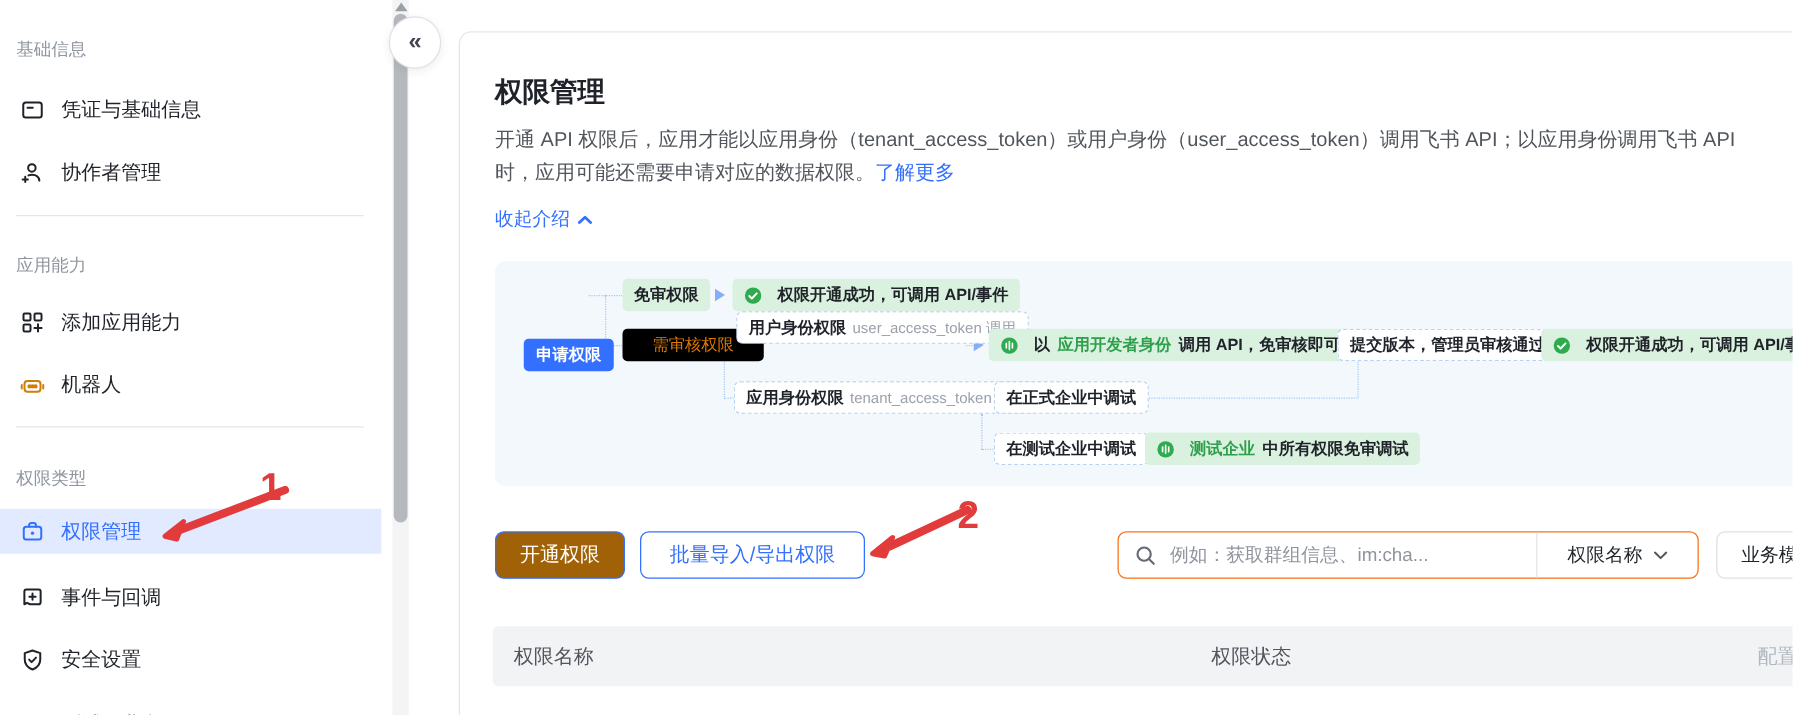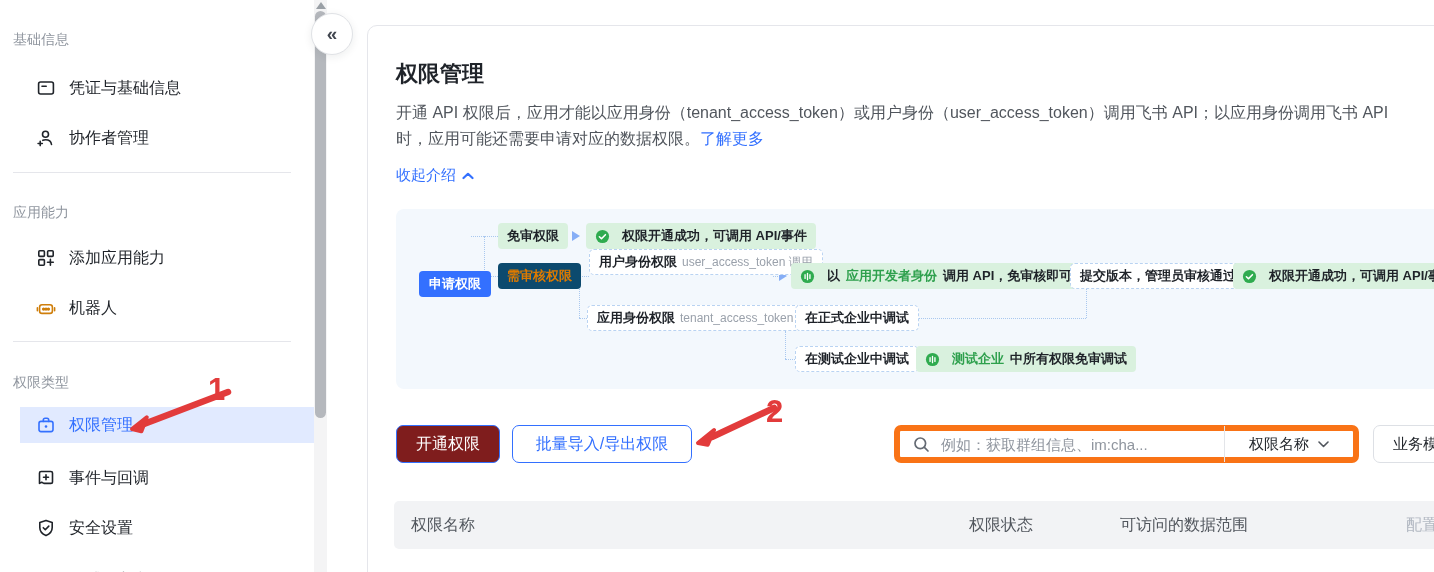--- a/index.html
+++ b/index.html
@@ -8,21 +8,21 @@
     background:#fff;color:#1f2329;
     font-family:"Liberation Sans","DejaVu Sans",sans-serif;
     -webkit-font-smoothing:antialiased;
   }
   
   .sidebar{position:absolute;left:0;top:0;width:310px;height:464px;background:#fff;}
   .sb-header{position:absolute;left:13px;font-size:14px;color:#8f959e;line-height:20px;}
   .sb-item{
     position:absolute;left:0;width:305px;height:36px;box-sizing:border-box;
     display:flex;align-items:center;gap:13px;padding-left:16px;
-    font-size:16px;color:#1f2329;cursor:pointer;white-space:nowrap;margin-left:20px;
+    font-size:16px;color:#1f2329;cursor:pointer;white-space:nowrap;
   }
   .sb-item.selected{background:#e1eaff;color:#3370ff;}
   .sb-item .ico{display:flex;width:20px;height:20px;flex:0 0 20px;}
   .sb-divider{position:absolute;left:13px;width:278px;height:0;border-top:1px solid #e5e6eb;}
   
   .v-scrollbar{position:absolute;left:314px;top:0;width:13px;height:572px;background:#f4f4f5;}
   .v-scrollbar .up{position:absolute;left:2px;top:2px;width:0;height:0;
     border-left:5px solid transparent;border-right:5px solid transparent;border-bottom:7px solid #9aa0a6;}
   .v-scrollbar .thumb{position:absolute;left:1px;top:11px;width:11px;height:407px;background:#b5b8bd;border-radius:6px;}
   
@@ -41,35 +41,35 @@
   .link{color:#3370ff;text-decoration:none;cursor:pointer;}
   .collapse-intro{position:absolute;left:28px;top:140px;display:flex;align-items:center;gap:6px;
     font-size:15px;color:#3370ff;cursor:pointer;text-decoration:none;}
   
   .flow-panel{position:absolute;left:28px;top:183px;width:1070px;height:180px;
     background:#f3f8fd;border-radius:8px;}
   .fnode{position:absolute;height:26px;box-sizing:border-box;display:flex;align-items:center;
     white-space:nowrap;font-size:13px;}
   .badge-blue{background:#3370ff;color:#fff;border-radius:4px;padding:0 10px;font-weight:700;margin-top:48px;}
   .badge-green{background:#d9f1de;border-radius:4px;padding:4px 9px;gap:6px;font-weight:700;color:#1f2329;}
-  .badge-orange{background:#0c4a6e;color:#dd7a00;border-radius:4px;padding:0 9px;font-weight:700;}
+  .badge-orange{background:#000000;color:#dd7a00;border-radius:4px;padding:0 24px;font-weight:400;}
   .fbox{background:#fff;border:1px dashed #b9d3f2;border-radius:5px;padding:0 9px;gap:5px;font-weight:700;}
   .fbox .sub{color:#9aa1ab;font-weight:400;font-size:12px;}
   .grn{color:#2ea04d;}
   .dot-h{position:absolute;border-top:1.5px dotted #a9c8ef;height:0;}
   .dot-v{position:absolute;border-left:1.5px dotted #a9c8ef;width:0;}
   .tri{position:absolute;width:0;height:0;border-top:5px solid transparent;
     border-bottom:5px solid transparent;border-left:8px solid #86aef6;}
   
   .btn{position:absolute;top:399px;height:38px;border-radius:7px;font-size:16px;cursor:pointer;
     font-family:inherit;display:flex;align-items:center;justify-content:center;box-sizing:border-box;}
-  .btn-primary{left:28px;width:104px;background:#7f1d1d;border:1px solid #3370ff;color:#fff;align-items:center;}
+  .btn-primary{left:28px;width:104px;background:#a16207;border:1px solid #3370ff;color:#fff;align-items:center;}
   .btn-outline{left:144px;width:180px;background:#fff;border:1px solid #3370ff;color:#3370ff;}
   .search-wrap{position:absolute;left:526px;top:399px;width:465px;height:38px;box-sizing:border-box;
-    border:6px solid #f97316;border-radius:7px;background:#fff;display:flex;align-items:center;}
+    border:1px solid #f97316;border-radius:7px;background:#fff;display:flex;align-items:center;}
   .search-wrap input{flex:1;min-width:0;border:none;outline:none;font-size:15px;color:#1f2329;
     font-family:inherit;background:transparent;}
   .search-wrap input::placeholder{color:#8f959e;}
   .search-ico{margin:0 9px 0 13px;flex:0 0 auto;display:flex;}
   .search-div{width:1px;height:36px;background:#e3e5e9;flex:0 0 aupx;}
   .type-select{width:128px;height:100%;display:flex;align-items:center;justify-content:center;gap:9px;
     font-size:15px;cursor:pointer;flex:0 0 128px;}
   .module-select{position:absolute;left:1005px;top:399px;width:130px;height:38px;box-sizing:border-box;
     border:1px solid #dde0e5;border-radius:7px;background:#fff;display:flex;align-items:center;
     padding-left:19px;font-size:15px;cursor:pointer;}
@@ -328,23 +328,20 @@
     <span>业务模块</span>
   </div>
 
   <div class="thead">
     <div class="th" style="left:17px">
         <span>权限名称</span>
       </div>
     <div class="th" style="left:575px">
         <span>权限状态</span>
       </div>
-    <div class="th" style="left:726px">
-      <span>可访问的数据范围</span>
-    </div>
     <div class="th" style="left:1012px">
         <span class="config-link">配置</span>
       </div>
   </div>
 </main>
 
 <div class="red-num" style="left:208px;top:374px">1</div>
 <svg class="red-arrow" style="left:110px;top:380px" width="130" height="56" viewBox="0 0 130 56">
   <line x1="118" y1="12" x2="34" y2="44" stroke="#e23b3b" stroke-width="6.5" stroke-linecap="round"></line>
   <polygon points="22,49 31.4,51.3 36.8,37.3" fill="#e23b3b" stroke="#e23b3b" stroke-width="4" stroke-linejoin="round"></polygon>

